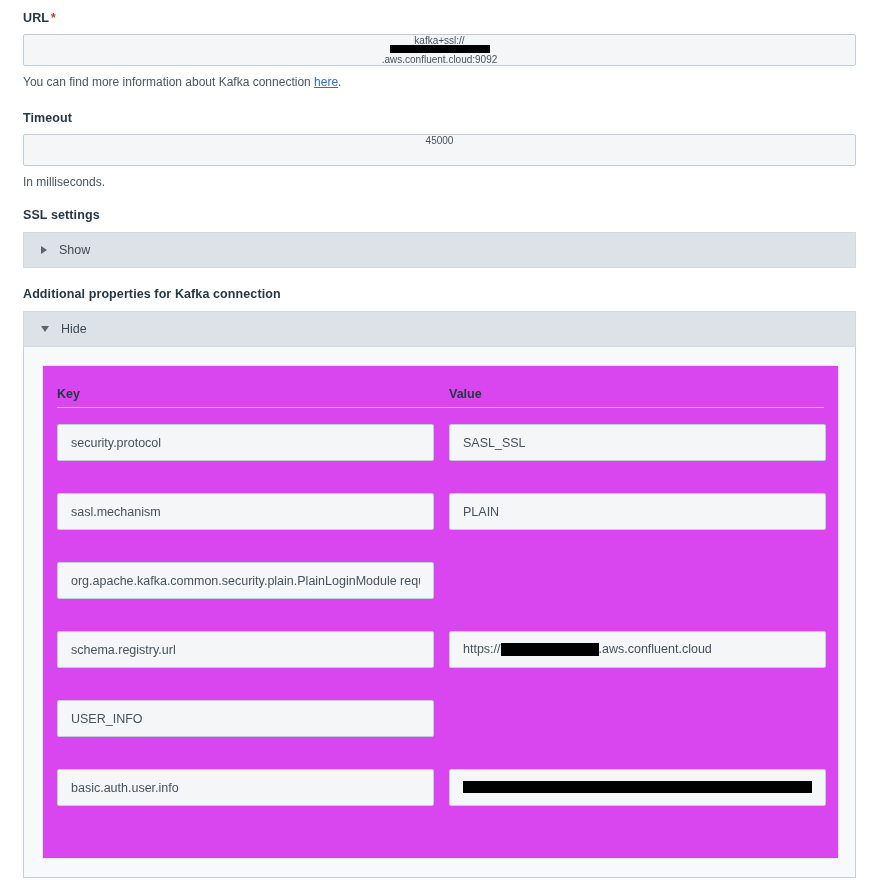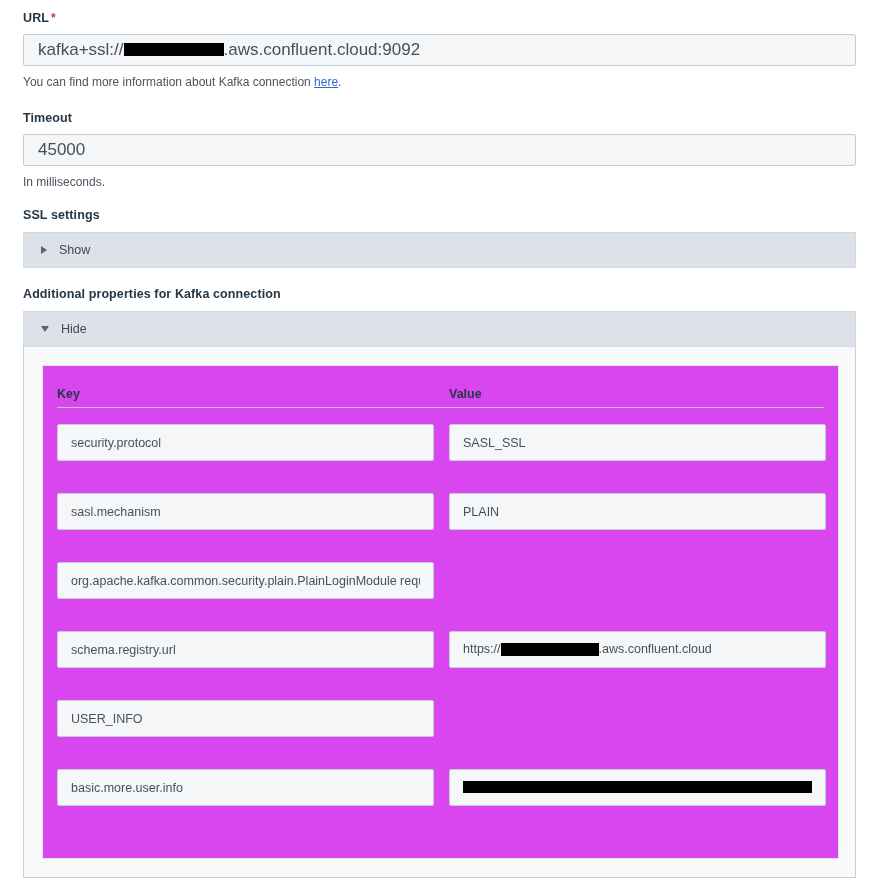--- a/index.html
+++ b/index.html
@@ -47,24 +47,25 @@
   .text-input {
     box-sizing: border-box;
     width: 833px;
     height: 32px;
     background: #f4f6f8;
     border: 1px solid #c3cdd7;
     border-radius: 2px;
     display: flex;
     align-items: center;
     padding: 0 14px;
-    font-size: 17px;
+    font-size: 10px;
     color: #47515c;
     overflow: hidden;
     white-space: nowrap;
+    flex-direction: column;
   }
 
   .help-text {
     font-size: 12px;
     color: #4a5560;
     line-height: 16px;
   }
   .help-link {
     color: #2d6cca;
   }
@@ -294,21 +295,21 @@
           <div class="kv-cell-value">
             <div class="kv-input kv-input-value">
               <span class="txt">USER_INFO</span>
             </div>
           </div>
         </div>
 
         <div class="kv-row">
           <div class="kv-cell-key">
             <div class="kv-input kv-input-key">
-              <span class="txt">basic.more.user.info</span>
+              <span class="txt">basic.auth.user.info</span>
             </div>
           </div>
           <div class="kv-cell-value">
             <div class="kv-input kv-input-value">
               <span class="redact redact-full"></span>
             </div>
           </div>
         </div>
 
       </div>

